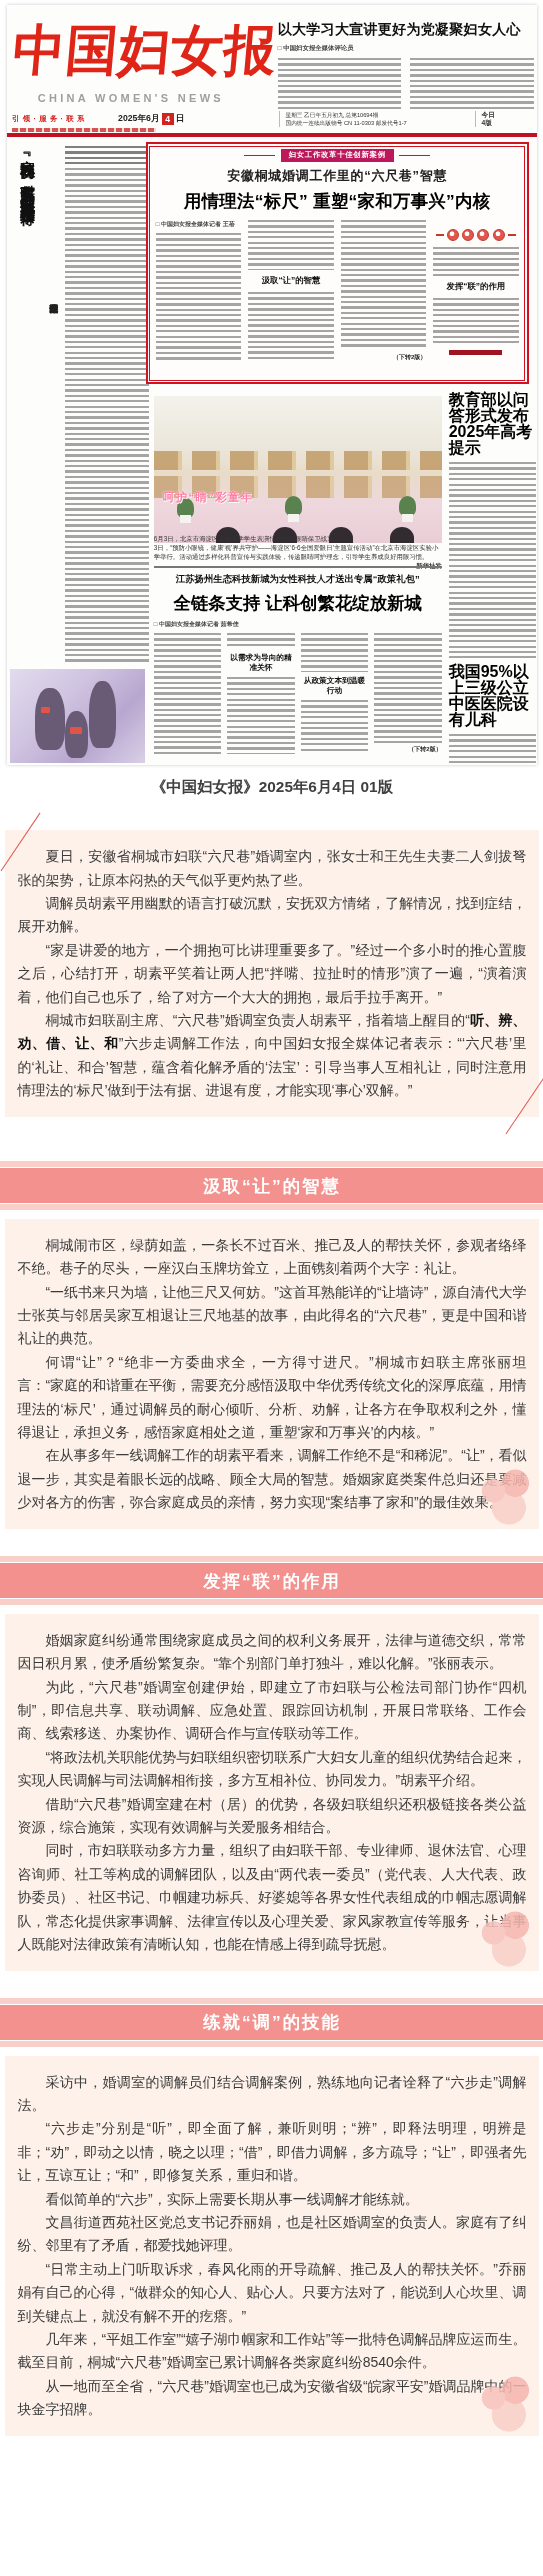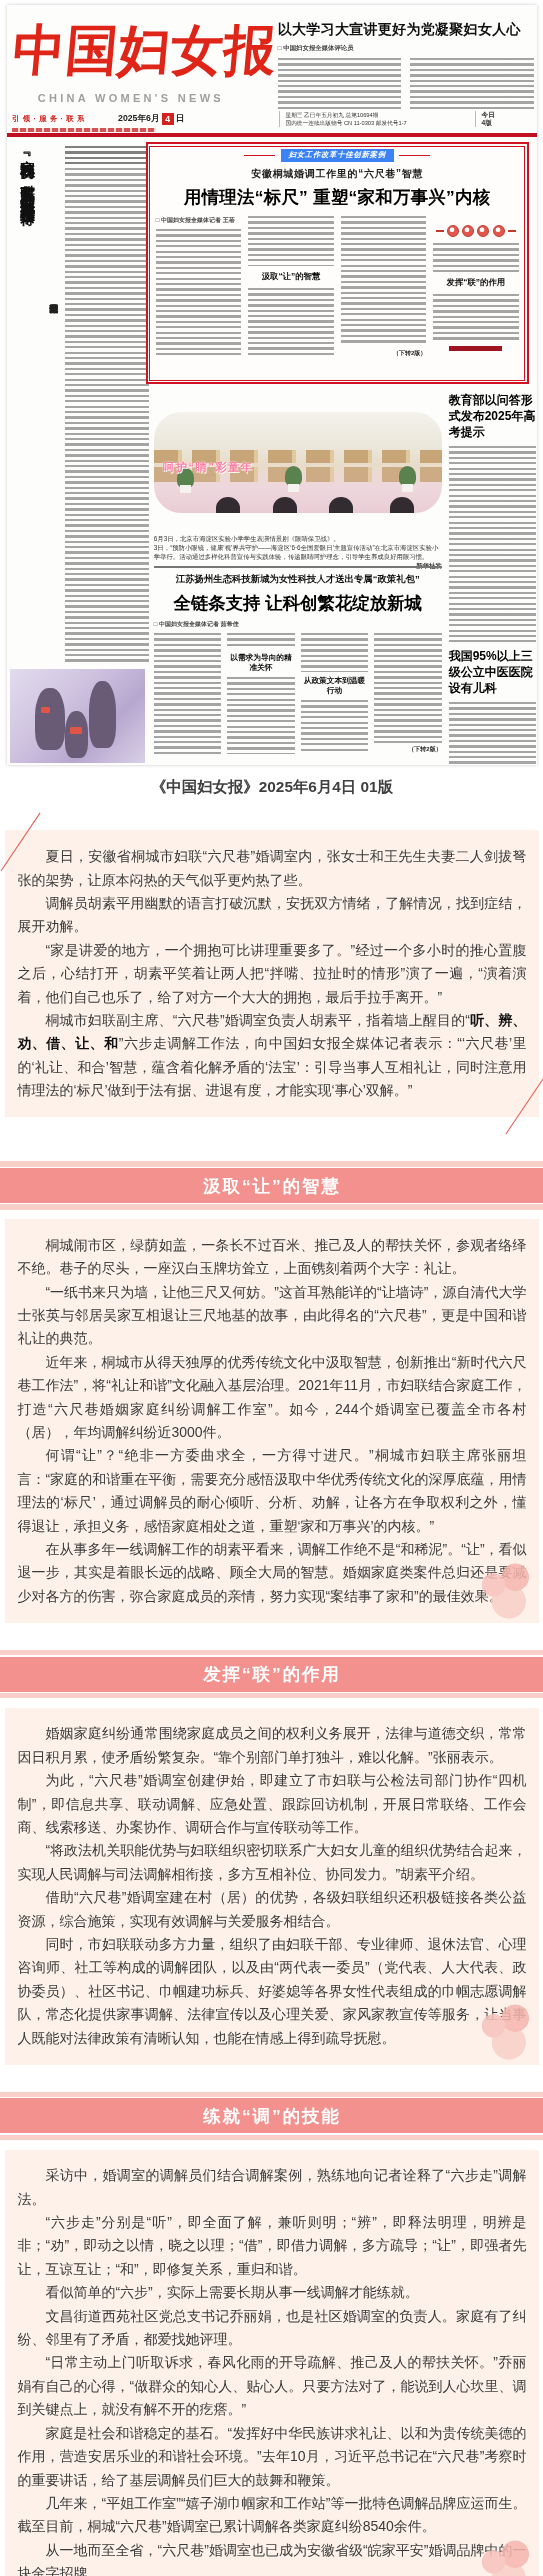--- a/index.html
+++ b/index.html
@@ -42,37 +42,37 @@
   .vsub{position:absolute;left:39px;top:292px;height:141px;width:14.7px;
         writing-mode:vertical-rl;text-orientation:upright;font-size:8.7px;font-weight:bold;color:#222;}
   .lcol{position:absolute;left:58px;top:141px;width:84px;height:521px;}
   .lcol .head{height:17.4px;margin-bottom:4px;}
 
   .feature{position:absolute;left:139px;top:137px;width:379px;height:238px;
            border:2px solid #cf1322;background:#fffdfb;}
   .feature-inner{position:absolute;inset:1.3px;border:0.7px solid #cf1322;}
   .f-tagrow{display:flex;align-items:center;justify-content:center;gap:5.4px;margin-top:4.7px;}
   .f-tagrow .dash{width:31px;height:1.3px;background:#cf1322;}
-  .f-tag{background:#3b82f6;color:#fff;font-size:7.4px;font-weight:bold;padding:1.3px 8px;letter-spacing:0.7px;font-style:italic;}
-  .f-kicker{text-align:center;font-size:10px;font-weight:bold;color:#222;margin-top:5.4px;letter-spacing:0.7px;}
+  .f-tag{background:#be185d;color:#fff;font-size:7.4px;font-weight:bold;padding:1.3px 8px;letter-spacing:0.7px;}
+  .f-kicker{text-align:center;font-size:13px;font-weight:bold;color:#222;margin-top:5.4px;letter-spacing:0.7px;}
   .f-title{text-align:center;font-size:17.4px;font-weight:900;color:#000;margin-top:4px;white-space:nowrap;letter-spacing:0.3px;}
   .f-cols{display:flex;gap:6.7px;margin:6.7px 8px 0;height:142px;}
   .f-cols>div{flex:1;display:flex;flex-direction:column;}
   .f-byline{font-size:6px;color:#444;font-weight:bold;margin-bottom:4px;}
   .f-sub{font-size:8.4px;font-weight:900;color:#111;text-align:center;margin:5.4px 0;}
   .f-turn{font-size:6px;font-weight:bold;color:#222;text-align:right;margin-top:2.7px;}
   .grow{flex:1;}
   .seals{display:flex;align-items:center;justify-content:center;gap:3.3px;margin:9.4px 0 5.4px;}
   .seals .sd{width:8px;height:1.3px;background:#c0392b;}
   .seal{width:10px;height:10px;border-radius:50%;border:1px solid #c0392b;
         background:radial-gradient(circle at 40% 38%,#fff 0 2px,#e2574d 2.7px 100%);}
   .redbar{height:4.7px;width:62%;background:#9e1420;margin:5.4px auto 6.7px;}
 
-  .photo{position:absolute;left:147px;top:407px;width:288px;height:101px;overflow:hidden;
-         background:linear-gradient(180deg,#f3f2eb 0%,#ebe6da 36%,#e8dcc9 52%,#eed7dd 74%,#e9cdd6 100%);border-radius:27px;}
+  .photo{position:absolute;left:147px;top:391px;width:288px;height:147px;overflow:hidden;
+         background:linear-gradient(180deg,#f3f2eb 0%,#ebe6da 36%,#e8dcc9 52%,#eed7dd 74%,#e9cdd6 100%);}
   .desks{position:absolute;left:0;right:0;top:37%;height:13%;
          background:repeating-linear-gradient(90deg,rgba(190,150,96,.8) 0 24px,rgba(224,198,152,.9) 24px 28px,transparent 28px 38px);}
   .desks.r2{top:54%;height:15%;opacity:.85;}
   .plant{position:absolute;width:17.4px;height:20px;background:#59824f;border-radius:50% 50% 35% 35%;}
   .plant::after{content:"";position:absolute;left:3.3px;top:17.4px;width:10.7px;height:8px;background:#f5f3ef;}
   .head-sil{position:absolute;bottom:-5.4px;width:24px;height:21.4px;background:#322c31;border-radius:50% 50% 0 0;}
   .photo-overlay{position:absolute;left:9.4px;bottom:38px;font-size:11.4px;font-weight:900;color:#ff7fa4;
                  letter-spacing:1.3px;text-shadow:0 0 2px #fff,0.7px 0.7px 0 #fff;}
   .photo-cap{position:absolute;left:147px;top:530px;width:288px;font-size:6.4px;line-height:8.7px;color:#333;}
   .photo-credit{text-align:right;font-weight:bold;}
@@ -80,21 +80,21 @@
 
   .bottom-art{position:absolute;left:147px;top:568px;width:288px;}
   .b-kicker{text-align:center;font-size:9.4px;font-weight:bold;color:#111;}
   .b-title{text-align:center;font-size:17.4px;font-weight:900;color:#000;margin-top:4.7px;white-space:nowrap;}
   .b-byline{font-size:6px;color:#444;font-weight:bold;margin-top:5.4px;}
   .b-cols{display:flex;gap:6px;margin-top:4px;height:121px;}
   .b-cols>div{flex:1;display:flex;flex-direction:column;}
   .b-sub{font-size:7.7px;font-weight:900;color:#111;text-align:center;margin:4px 0;}
 
   .right-col{position:absolute;left:442px;top:387px;width:87px;}
-  .r-title{font-size:12px;font-weight:900;color:#000;line-height:16px;margin-bottom:5.4px;}
+  .r-title{font-size:16px;font-weight:900;color:#000;line-height:16px;margin-bottom:5.4px;}
   .r-fuzz1{height:196px;margin-bottom:6.7px;}
   .r-fuzz2{height:94px;}
 
   .photo2{position:absolute;left:3.3px;top:664px;width:135px;height:94px;overflow:hidden;
           background:linear-gradient(135deg,#e2dced 0%,#cfc3e0 38%,#b7a7cf 68%,#d9d0e7 100%);}
   .fig{position:absolute;background:#695a76;border-radius:45% 45% 30% 30%;}
   .scarf{position:absolute;background:#e05545;border-radius:1.3px;}
 
   
   .paper-caption{margin-top:10.7px;text-align:center;font-size:15.4px;font-weight:bold;color:#3f3f3f;height:21.4px;line-height:21.4px;}
@@ -278,21 +278,20 @@
 
     <div class="banner-group g1">
       <div class="banner-strip"></div>
       <div class="banner">汲取“让”的智慧</div>
       <div class="banner-strip bot"></div>
     </div>
 
     <div class="sbox">
       <p>桐城闹市区，绿荫如盖，一条长不过百米、推己及人的帮扶关怀，参观者络绎不绝。巷子的尽头，一座汉白玉牌坊耸立，上面镌刻着两个大字：礼让。</p>
       <p>“一纸书来只为墙，让他三尺又何妨。”这首耳熟能详的“让墙诗”，源自清代大学士张英与邻居吴家互相退让三尺地基的故事，由此得名的“六尺巷”，更是中国和谐礼让的典范。</p>
-      <p>近年来，桐城市从得天独厚的优秀传统文化中汲取智慧，创新推出“新时代六尺巷工作法”，将“礼让和谐”文化融入基层治理。2021年11月，市妇联结合家庭工作，打造“六尺巷婚姻家庭纠纷调解工作室”。如今，244个婚调室已覆盖全市各村（居），年均调解纠纷近3000件。</p>
       <p>何谓“让”？“绝非一方委曲求全，一方得寸进尺。”桐城市妇联主席张丽坦言：“家庭的和谐重在平衡，需要充分感悟汲取中华优秀传统文化的深厚底蕴，用情理法的‘标尺’，通过调解员的耐心倾听、分析、劝解，让各方在争取权利之外，懂得退让，承担义务，感悟家庭相处之道，重塑‘家和万事兴’的内核。”</p>
       <p>在从事多年一线调解工作的胡素平看来，调解工作绝不是“和稀泥”。“让”，看似退一步，其实是着眼长远的战略、顾全大局的智慧。婚姻家庭类案件总归还是要减少对各方的伤害，弥合家庭成员的亲情，努力实现“案结事了家和”的最佳效果。</p>
       <div class="rose"></div>
     </div>
 
     <div class="banner-group">
       <div class="banner-strip"></div>
       <div class="banner">发挥“联”的作用</div>
       <div class="banner-strip bot"></div>
     </div>
@@ -311,21 +310,20 @@
       <div class="banner">练就“调”的技能</div>
       <div class="banner-strip bot"></div>
     </div>
 
     <div class="sbox">
       <p>采访中，婚调室的调解员们结合调解案例，熟练地向记者诠释了“六步走”调解法。</p>
       <p>“六步走”分别是“听”，即全面了解，兼听则明；“辨”，即释法明理，明辨是非；“劝”，即动之以情，晓之以理；“借”，即借力调解，多方疏导；“让”，即强者先让，互谅互让；“和”，即修复关系，重归和谐。</p>
       <p>看似简单的“六步”，实际上需要长期从事一线调解才能练就。</p>
       <p>文昌街道西苑社区党总支书记乔丽娟，也是社区婚调室的负责人。家庭有了纠纷、邻里有了矛盾，都爱找她评理。</p>
       <p>“日常主动上门听取诉求，春风化雨的开导疏解、推己及人的帮扶关怀。”乔丽娟有自己的心得，“做群众的知心人、贴心人。只要方法对了，能说到人心坎里、调到关键点上，就没有解不开的疙瘩。”</p>
-      <p>家庭是社会和谐稳定的基石。“发挥好中华民族讲求礼让、以和为贵传统美德的作用，营造安居乐业的和谐社会环境。”去年10月，习近平总书记在“六尺巷”考察时的重要讲话，给了基层调解员们巨大的鼓舞和鞭策。</p>
       <p>几年来，“平姐工作室”“嬉子湖巾帼家和工作站”等一批特色调解品牌应运而生。截至目前，桐城“六尺巷”婚调室已累计调解各类家庭纠纷8540余件。</p>
       <p>从一地而至全省，“六尺巷”婚调室也已成为安徽省级“皖家平安”婚调品牌中的一块金字招牌。</p>
       <div class="rose"></div>
     </div>
 
   </div>
 </div>
 
 
 </body></html>

